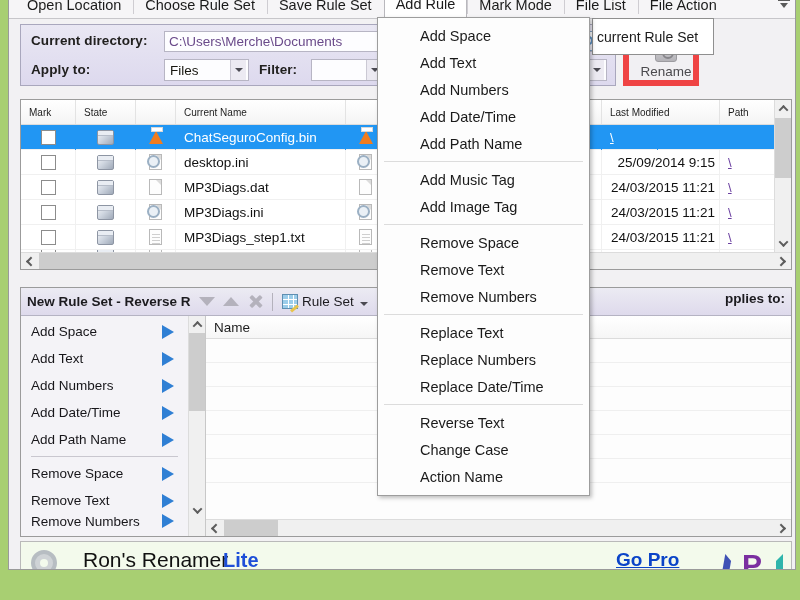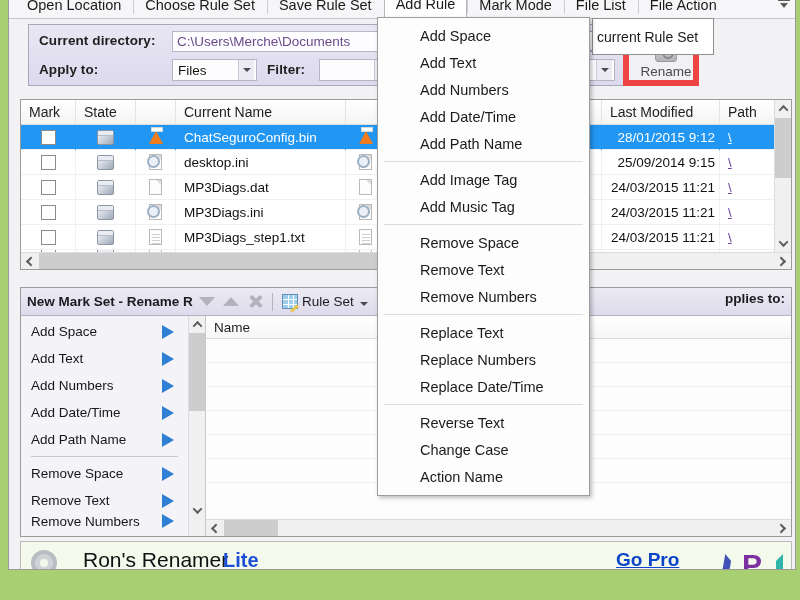--- a/index.html
+++ b/index.html
@@ -91,21 +91,21 @@
     background: #f2f1f3;
     padding: 4px 6px;
   }
   .ribbon-group {
     position: absolute;
     top: 5px;
     height: 62px;
     border: 1px solid #a9a7bd;
     background: linear-gradient(#e9e7f3, #ddd9ee);
   }
-  #grp-dir { left: 19px; width: 596px; }
+  #grp-dir { left: 11px; width: 596px; }
   #grp-rename { left: 614px; width: 76px; height: 62px; background: #f1f0f3; border: 6px solid #ef4444; }
 
   .fld-row { position: absolute; display: flex; align-items: center; }
   .fld-label {
     font-size: 13.5px; color: #21201f; font-weight: 600;
     letter-spacing: .1px;
   }
   .txtbox {
     background: #fdfdff;
     border: 1px solid #b7b5c4;
@@ -208,21 +208,21 @@
     left: 11px; top: 112px;
     width: 772px; height: 171px;
     background: #ffffff;
     border: 1px solid #9b9b9b;
   }
   .fl-header {
     display: flex;
     height: 25px;
     background: linear-gradient(#ffffff,#f4f4f4);
     border-bottom: 1px solid #dcdcdc;
-    font-size: 14px;
+    font-size: 10px;
     color: #1d1d1d;
   }
   .fl-th {
     border-right: 1px solid #e3e3e3;
     display: flex; align-items: center;
     padding-left: 8px;
     overflow: hidden;
     white-space: nowrap;
   }
   .fl-row {
@@ -746,23 +746,20 @@
         <div class="fl-td" style="width:40px; justify-content:center; padding-left:0;">
           <span class="icon-vlc"></span>
         </div>
         <div class="fl-td" style="width:170px;">
           <span>ChatSeguroConfig.bin</span>
         </div>
         <div class="fl-td" style="width:40px; justify-content:center; padding-left:0;">
           <span class="icon-vlc"></span>
         </div>
         <div class="fl-td" style="width:216px;"></div>
-        <div class="fl-td" style="width:118px; justify-content:flex-end; padding-right:4px;">
-          <span>28/01/2015 9:12</span>
-        </div>
         <div class="fl-td" style="width:56px;">
           <span class="path-glyph">\</span>
         </div>
       </div>
 
       <div class="fl-row">
         <div class="fl-td" style="width:55px; justify-content:center; padding-left:0;">
           <span class="cb"></span>
         </div>
         <div class="fl-td" style="width:60px; justify-content:center; padding-left:0;">
@@ -897,21 +894,21 @@
         <div class="hthumb"></div>
         <div class="arrow-r">
             <i class="chev-sm-r"></i>
           </div>
       </div>
     </div>
 
     <div class="ruleset-wrap">
 
       <div class="rs-toolbar">
-        <span class="rs-title" style="width:168px;">New Mark Set - Rename R</span>
+        <span class="rs-title" style="width:168px;">New Rule Set - Reverse R</span>
         <span class="ico-btn">
           <i class="chev-big-dn"></i>
         </span>
         <span class="ico-btn">
           <i class="chev-big-up"></i>
         </span>
         <span class="ico-btn">
           <i class="x-mark"></i>
         </span>
         <span class="vsep"></span>
@@ -1013,22 +1010,22 @@
 
   </div>
 
   <div class="dropdown">
     <div class="dd-item">Add Space</div>
     <div class="dd-item">Add Text</div>
     <div class="dd-item">Add Numbers</div>
     <div class="dd-item">Add Date/Time</div>
     <div class="dd-item">Add Path Name</div>
     <div class="dd-sep"></div>
+    <div class="dd-item">Add Music Tag</div>
     <div class="dd-item">Add Image Tag</div>
-    <div class="dd-item">Add Music Tag</div>
     <div class="dd-sep"></div>
     <div class="dd-item">Remove Space</div>
     <div class="dd-item">Remove Text</div>
     <div class="dd-item">Remove Numbers</div>
     <div class="dd-sep"></div>
     <div class="dd-item">Replace Text</div>
     <div class="dd-item">Replace Numbers</div>
     <div class="dd-item">Replace Date/Time</div>
     <div class="dd-sep"></div>
     <div class="dd-item">Reverse Text</div>

